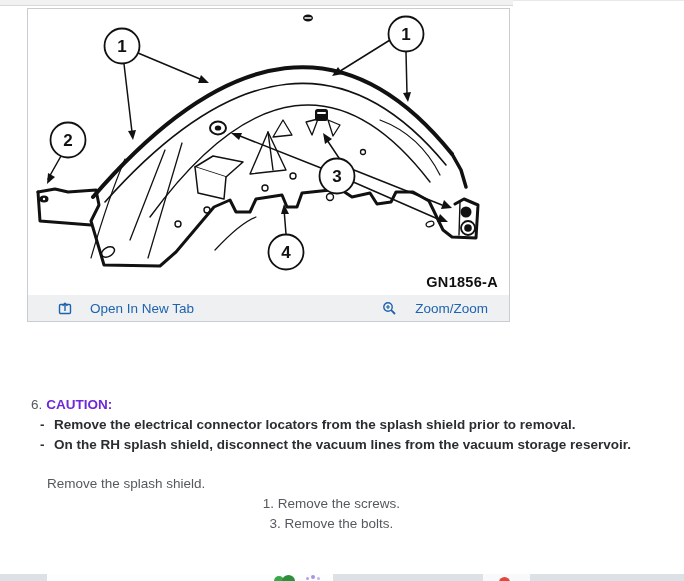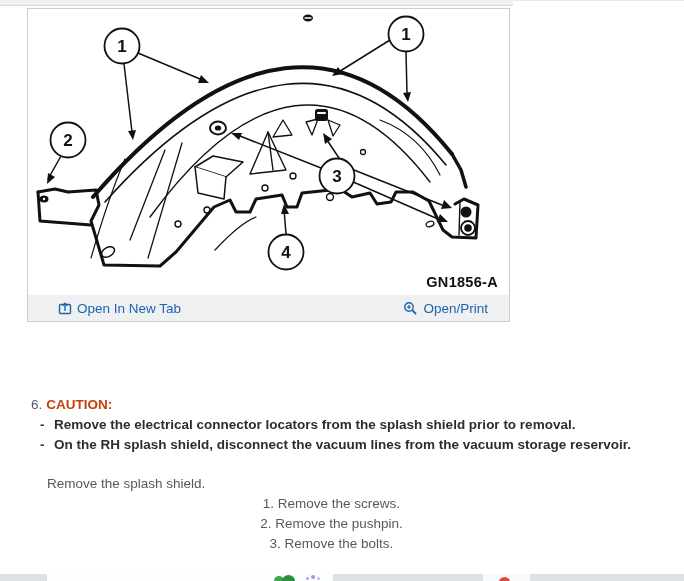--- a/index.html
+++ b/index.html
@@ -11,28 +11,28 @@
   .top-edge{position:absolute;left:0;top:0;width:684px;height:1px;background:#e9e9e9;}
   .top-band{position:absolute;left:0;top:0;width:513px;height:5px;background:#f1f1f2;border-bottom:1px solid #d8d8d8;}
 
   
   .figure-card{position:absolute;left:27px;top:8px;width:483px;height:314px;box-sizing:border-box;
     background:#fff;border:1px solid #c9ccd0;}
   .diagram{position:absolute;left:0;top:0;width:481px;height:286px;}
   .figure-code{position:absolute;right:11px;top:265px;font-size:14.5px;font-weight:700;color:#0f0f10;letter-spacing:.3px;text-align:right;}
   .figure-toolbar{position:absolute;left:0;right:0;bottom:0;height:26px;background:#eef0f2;
     display:flex;align-items:center;justify-content:space-between;padding:0 21px 0 12px;box-sizing:border-box;}
-  .tb-link{display:flex;align-items:center;gap:5px;color:#1e63ae;font-size:13.5px;cursor:pointer;text-decoration:none;padding-left:18px;}
+  .tb-link{display:flex;align-items:center;gap:18px;color:#1e63ae;font-size:13.5px;cursor:pointer;text-decoration:none;padding-left:18px;}
   .tb-link svg{display:block;}
 
   
   .instructions{position:absolute;left:31px;top:394px;font-size:13.5px;color:#55595e;}
   .caution-head{line-height:21px;}
   .caution-head .step-no{color:#55595e;font-weight:400;}
-  .caution-head .caution-title{color:#c2410c;font-weight:700;margin-left:4px;}
+  .caution-head .caution-title{color:#6d28d9;font-weight:700;margin-left:4px;}
   .caution-item{line-height:20px;margin-left:9px;font-weight:700;color:#2b2e31;display:flex;}
   .caution-item .dash{width:14px;flex:0 0 14px;}
   .spacer{height:19px;}
   .intro-line{line-height:20px;margin-left:16px;}
   .step-line{line-height:20px;margin-left:1px;text-align:center;}
 
   
   .taskbar-strip{position:absolute;left:0;top:574px;width:684px;height:7px;background:#dce1e5;}
   .tb-frag{position:absolute;top:0;height:7px;background:#fcfdfd;overflow:hidden;}
   .frag-a{left:47px;width:286px;}
@@ -162,41 +162,40 @@
         <path d="M 4.6 4.8 L 7 2.2 L 9.4 4.8" stroke="#1e63ae" stroke-width="1.4" fill="none"></path>
       </svg>
       <span>Open In New Tab</span>
     </a>
     <a class="tb-link">
       <svg width="15" height="15" viewBox="0 0 15 15">
         <circle cx="6" cy="6" r="4.2" fill="none" stroke="#1e63ae" stroke-width="1.4"></circle>
         <path d="M 4 6 L 8 6 M 6 4 L 6 8" stroke="#1e63ae" stroke-width="1.2" fill="none"></path>
         <path d="M 9.2 9.2 L 13 13" stroke="#1e63ae" stroke-width="1.8" fill="none"></path>
       </svg>
-      <span>Open/Print</span>
+      <span>Zoom/Zoom</span>
     </a>
   </div>
 </div>
 
 <div class="instructions">
   <div class="caution-head">
     <span class="step-no">6.</span><span class="caution-title">CAUTION:</span>
   </div>
   <div class="caution-item">
     <span class="dash">-</span>
     <span>Remove the electrical connector locators from the splash shield prior to removal.</span>
   </div>
   <div class="caution-item">
     <span class="dash">-</span>
     <span>On the RH splash shield, disconnect the vacuum lines from the vacuum storage reservoir.</span>
   </div>
   <div class="spacer"></div>
   <div class="intro-line">Remove the splash shield.</div>
   <div class="step-line">1. Remove the screws.</div>
-  <div class="step-line">2. Remove the pushpin.</div>
   <div class="step-line">3. Remove the bolts.</div>
 </div>
 
 <div class="taskbar-strip">
   <div class="tb-frag frag-a">
     <div class="ic-green-a"></div>
     <div class="ic-green-b"></div>
     <div class="ic-spark-1"></div>
     <div class="ic-spark-2"></div>
     <div class="ic-spark-3"></div>

